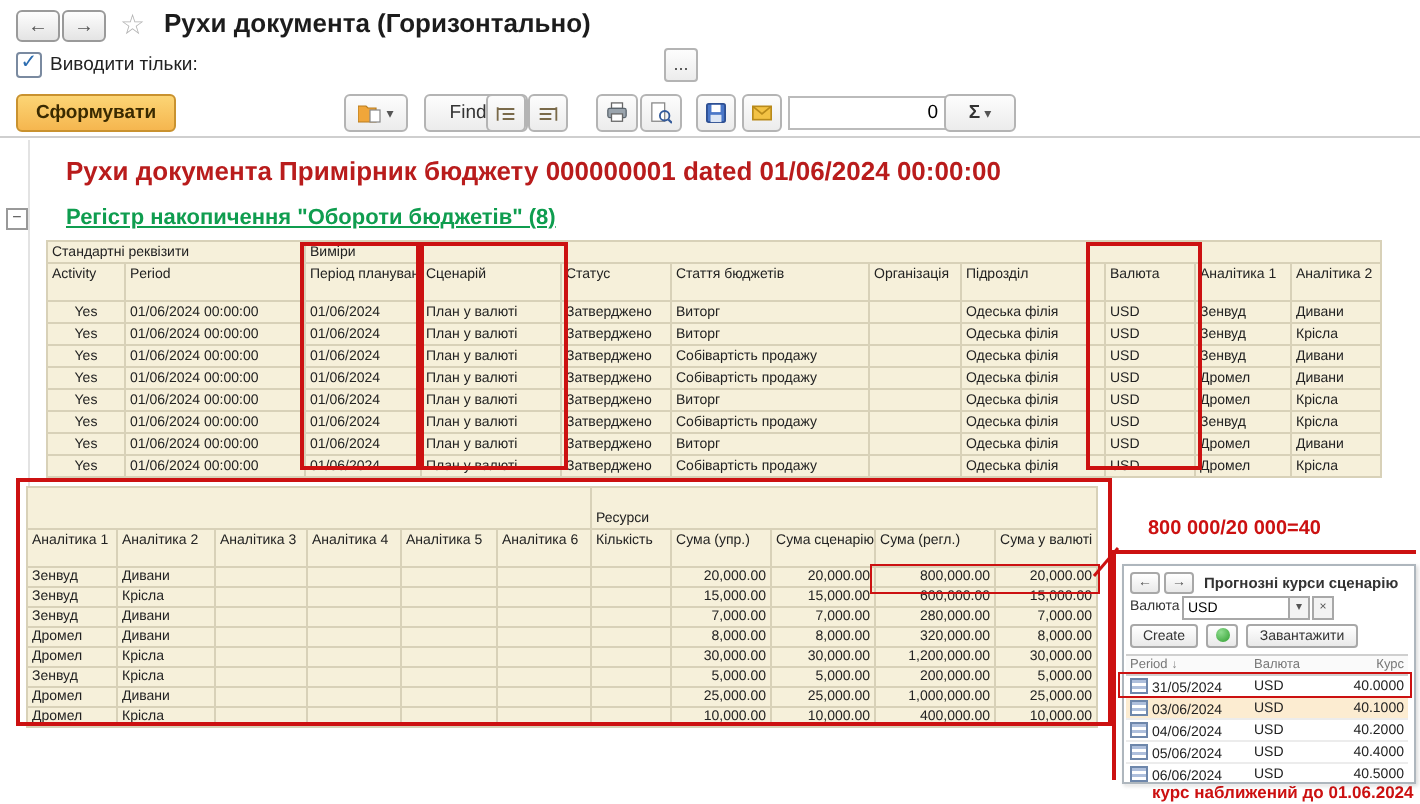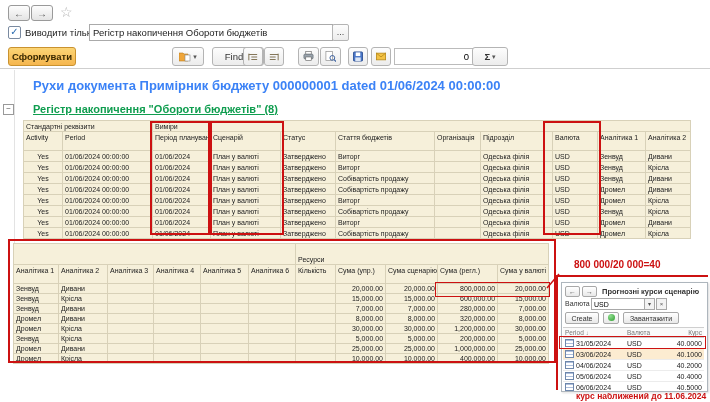--- a/index.html
+++ b/index.html
@@ -20,41 +20,41 @@
   .flt-label{left:25px;top:27px;font-size:9.5px;}
   .flt-input{left:89px;top:24px;width:236px;height:15px;border:1px solid #aaa;font-size:9.5px;padding:0 3px;
              font-family:inherit;color:#222;background:#fff;}
   .btn-more{left:332px;top:24px;width:17px;height:17px;border:1px solid #b4b4b4;background:linear-gradient(#fdfdfd,#ececec);
             font-size:9px;line-height:9px;text-align:center;padding:0;color:#444;border-radius:2px;}
 
   
   .tb-btn{position:absolute;top:47px;height:19px;border:1px solid #b4b4b4;border-radius:3px;
           background:linear-gradient(#fdfdfd,#ececec);font-size:9.5px;color:#333;padding:0 4px;
           font-family:inherit;display:flex;align-items:center;justify-content:center;gap:2px;}
-  .btn-generate{left:8px;width:68px;background:linear-gradient(#fcd575,#f5b64f);border-color:#c9922f;
+  .btn-generate{left:8px;width:80px;background:linear-gradient(#fcd575,#f5b64f);border-color:#c9922f;
                 font-weight:bold;color:#3a2a00;}
   .btn-settings{left:97px;width:66px;}
   .btn-copy{left:172px;width:32px;}
   .btn-find{left:212px;width:52px;}
   .btn-sort1{left:243px;width:20px;}
   .btn-sort2{left:264px;width:20px;}
   .btn-print{left:298px;width:21px;}
   .btn-preview{left:320px;width:21px;}
   .btn-save{left:348px;width:20px;}
   .btn-mail{left:371px;width:20px;}
   .counter{left:394px;top:48px;width:70px;height:15px;border:1px solid #bbb;font-size:9.5px;text-align:right;
            padding:0 4px;font-family:inherit;}
   .btn-sigma{left:472px;width:36px;font-weight:bold;}
   .caret{font-size:7px;color:#555;}
   .tb-sep{left:0;top:68px;width:710px;height:0;border-top:1px solid #cfcfcf;}
 
   .margin-line{left:14px;top:70px;width:0;height:290px;border-left:1px solid #e3e3e3;}
 
   
-  .rep-title{left:33px;top:78px;font-size:13px;font-weight:bold;color:#3b82f6;white-space:nowrap;}
+  .rep-title{left:33px;top:78px;font-size:13px;font-weight:bold;color:#b91c1c;white-space:nowrap;}
   .rep-link{left:33px;top:103px;font-size:11px;font-weight:bold;color:#0f9d4f;text-decoration:underline;white-space:nowrap;}
   .minus-box{left:3px;top:104px;width:9px;height:9px;border:1px solid #999;font-size:8px;line-height:7px;
              text-align:center;color:#555;background:#fff;}
 
   
   table{border-collapse:collapse;table-layout:fixed;}
   .grid-tbl{position:absolute;background:#f6f0da;font-size:7px;}
   .grid-tbl th,.grid-tbl td{border:1px solid #d8d1b8;padding:0 2px;font-weight:normal;text-align:left;
        white-space:nowrap;overflow:hidden;height:10px;line-height:9px;}
   .main-tbl{left:23px;top:120px;width:667px;}
@@ -102,24 +102,24 @@
   svg{display:block;}
 </style>
 </head>
 <body>
 
 <div class="stage">
 
   <button class="nav-btn" style="left:8px">←</button>
   <button class="nav-btn" style="left:31px">→</button>
   <span class="abs star">☆</span>
+  <span class="abs win-title">Рухи документа (Горизонтально)</span>
 
   <span class="abs checkbox">✓</span>
   <span class="abs flt-label">Виводити тільки:</span>
-  <input class="abs flt-input" readonly="" value="Регістр накопичення Обороти бюджетів" style="">
   <button class="abs btn-more">...</button>
 
   <button class="tb-btn btn-generate">Сформувати</button>
   <button class="tb-btn btn-copy">
     <span>
         <svg width="12" height="10" viewBox="0 0 12 10">
           <path d="M0 1h4l1 1h4v7H0z" fill="#f0a63a" stroke="#b97d1e" stroke-width=".6"></path>
           <rect x="6" y="3" width="5" height="6" fill="#fff" stroke="#888" stroke-width=".6"></rect>
         </svg>
       </span>
@@ -461,21 +461,21 @@
   <div class="abs red-box" style="left:208px;top:121px;width:72px;height:110px"></div>
   <div class="abs red-box" style="left:543px;top:121px;width:54px;height:110px"></div>
   <div class="abs red-box" style="left:8px;top:239px;width:544px;height:120px"></div>
   <div class="abs red-box" style="left:435px;top:282px;width:113px;height:13px;border-width:1.5px"></div>
   <svg class="abs conn" width="14" height="18">
       <line x1="1" y1="16" x2="13" y2="2" stroke="#cc1111" stroke-width="1.5"></line>
     </svg>
   <div class="abs red-text formula">800 000/20 000=40</div>
   <div class="abs red-hline"></div>
   <div class="abs red-vline"></div>
-  <div class="abs red-text note">курс наближений до 11.06.2024</div>
+  <div class="abs red-text note">курс наближений до 01.06.2024</div>
 
   <div class="abs rates-win">
     <button class="rw-nav" style="left:3px">←</button>
     <button class="rw-nav" style="left:20px">→</button>
     <span class="rw-title">Прогнозні курси сценарію</span>
     <span class="rw-cur-label">Валюта</span>
     <input class="rw-cur-input" readonly="" value="USD" style="">
     <button class="rw-sq" style="left:82px">▾</button>
     <button class="rw-sq" style="left:94px">×</button>
     <button class="rw-btn" style="left:3px;width:34px">Create</button>

